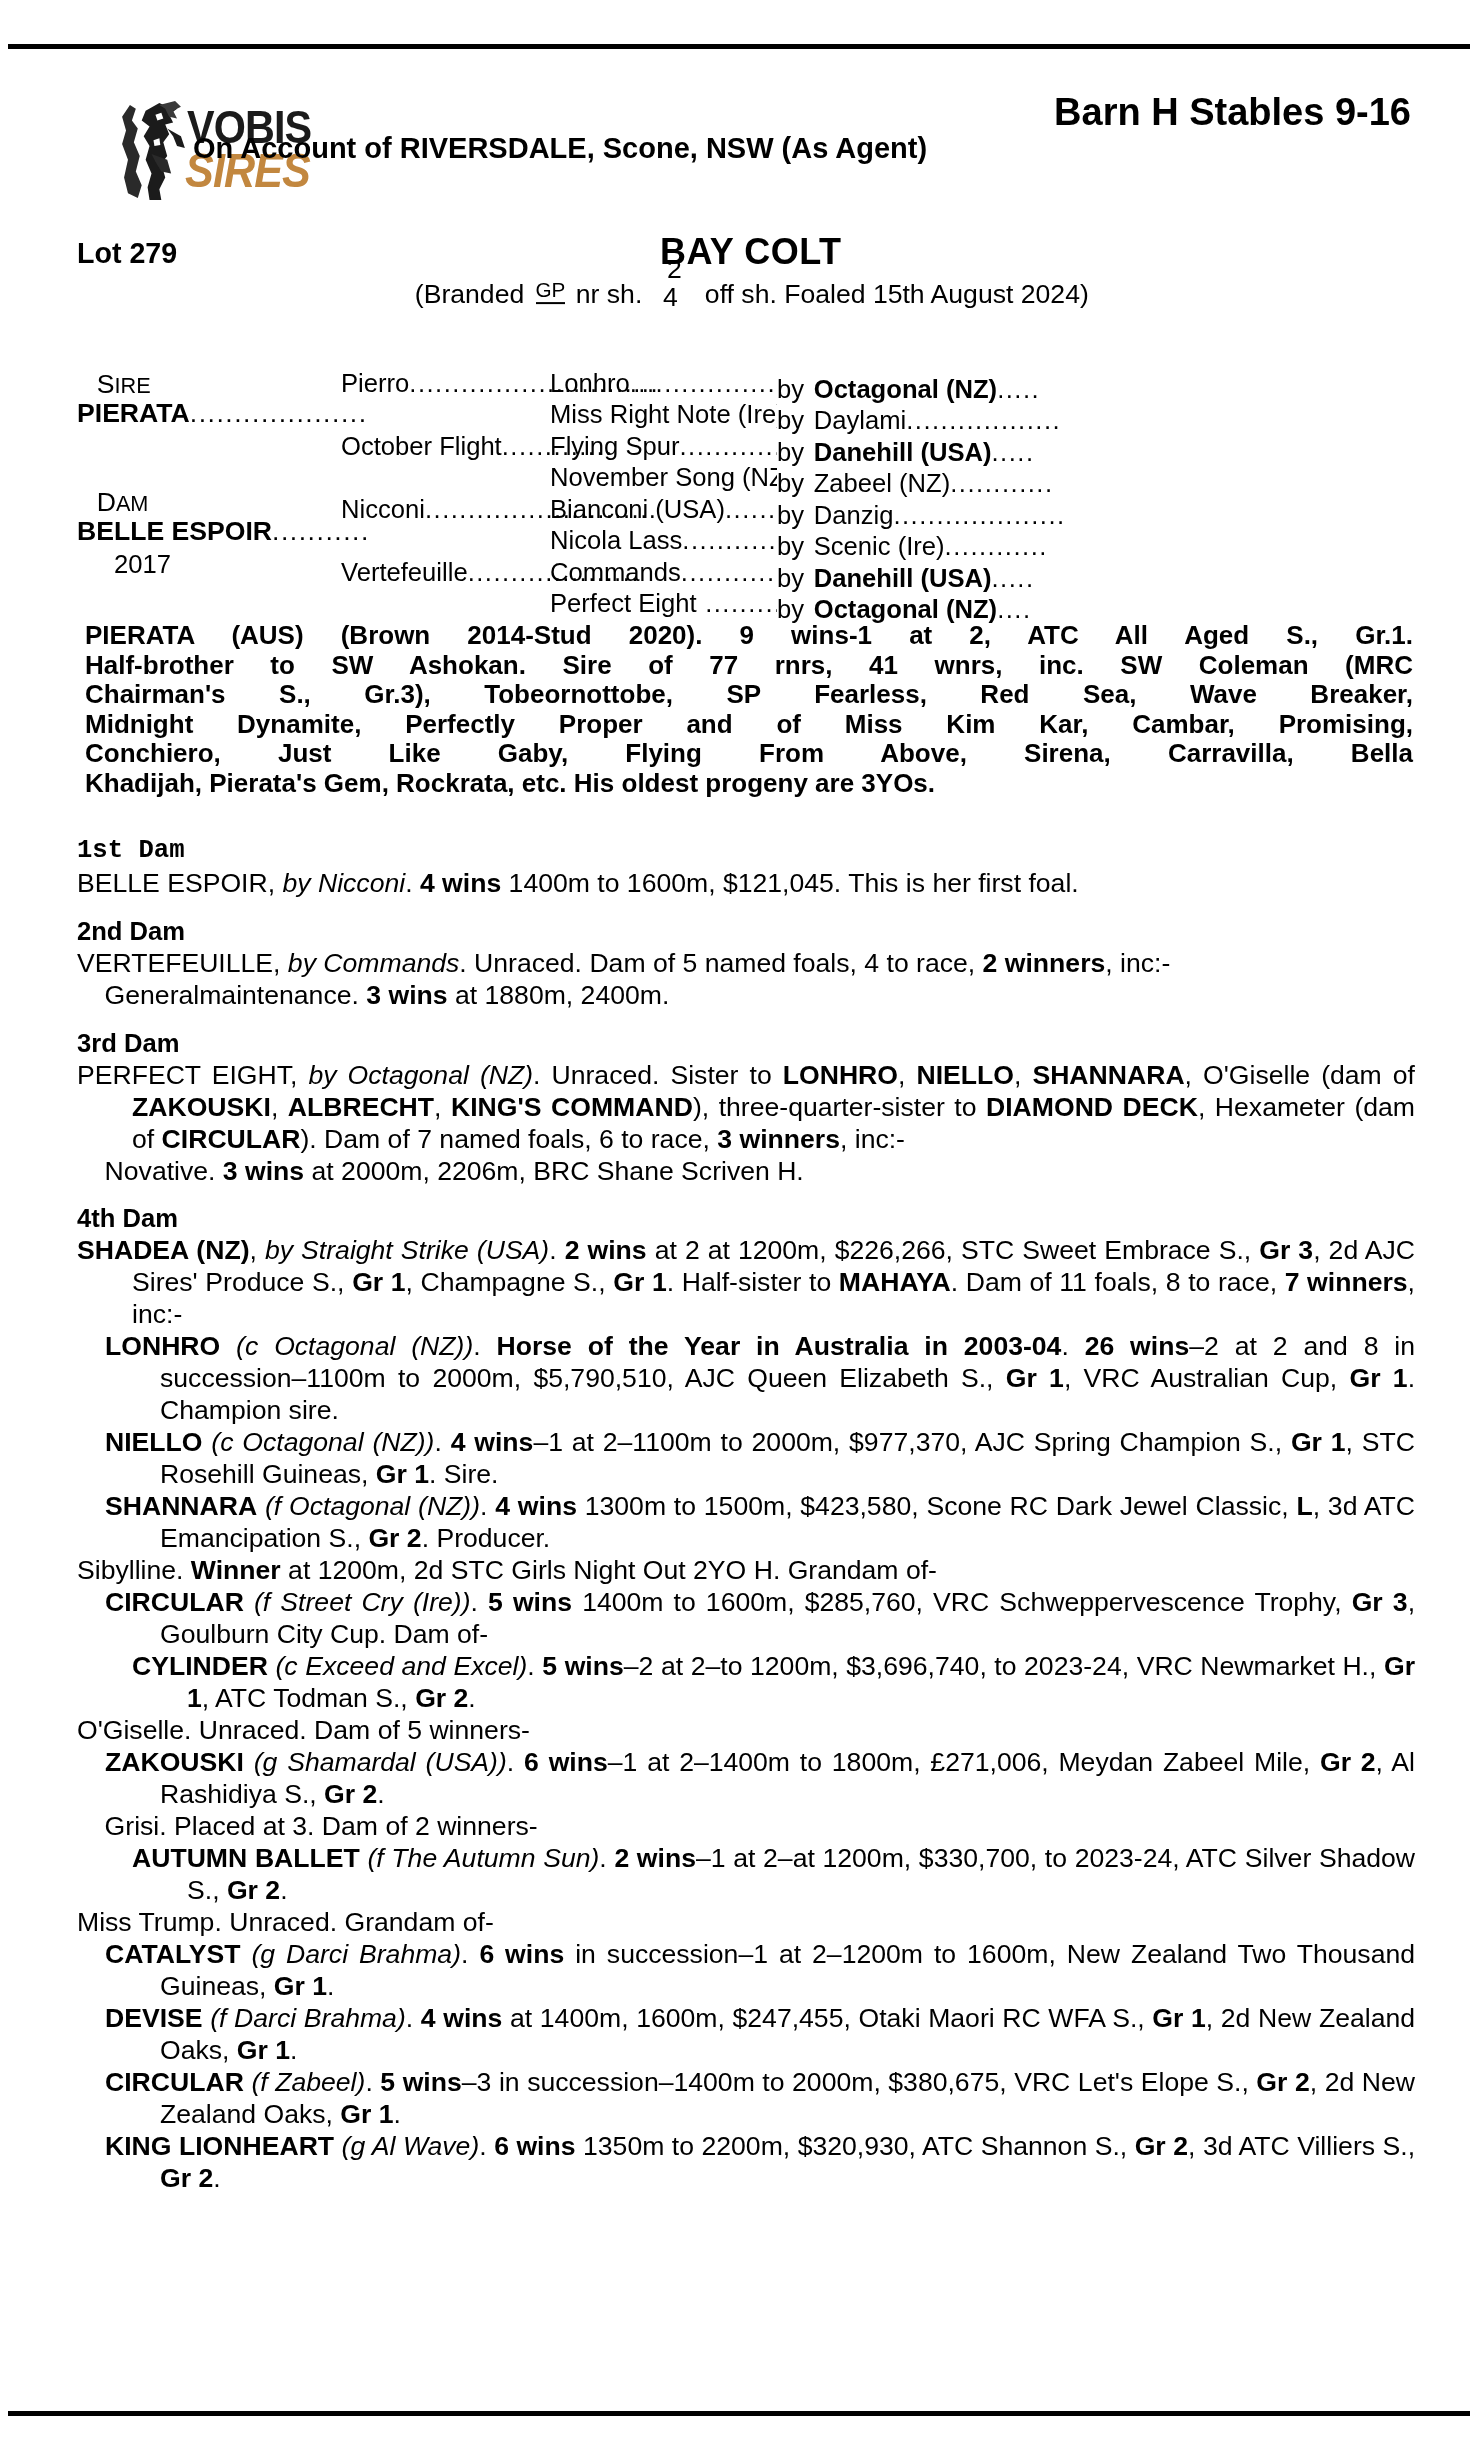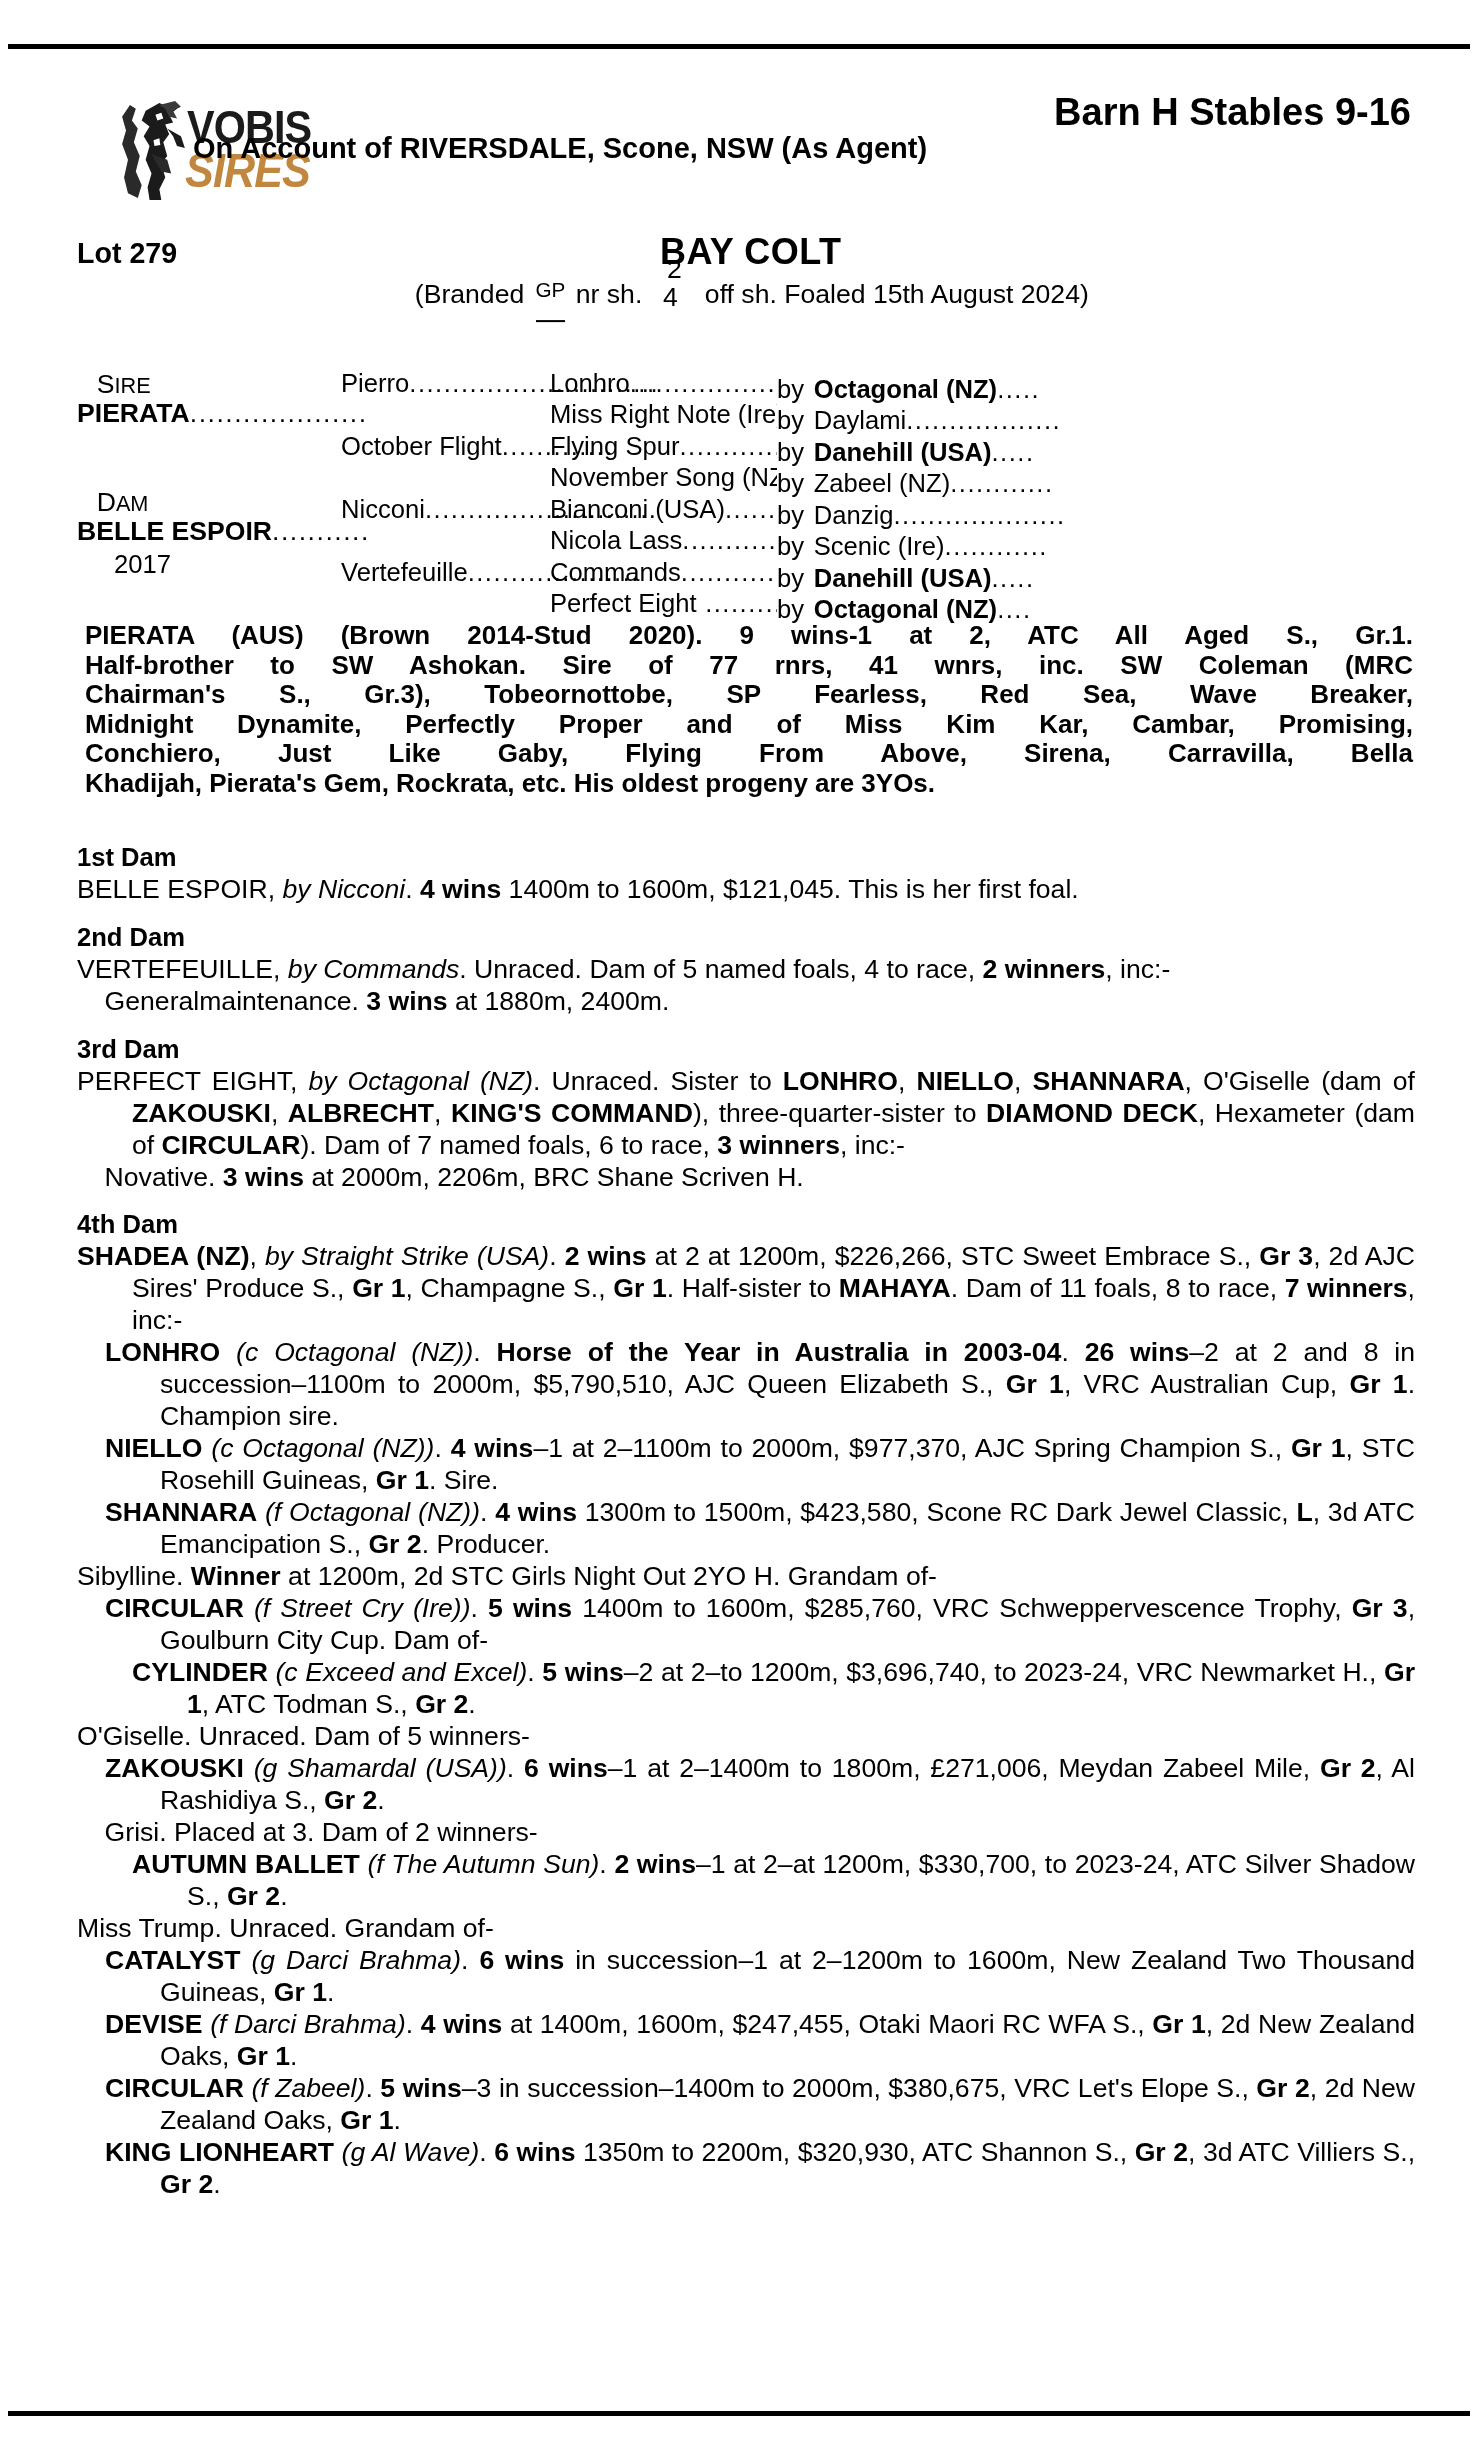--- a/index.html
+++ b/index.html
@@ -124,21 +124,21 @@
     white-space: nowrap;
   }
   .brandmark {
     display: inline-block;
     position: relative;
     font-size: 20.7px;
     line-height: 20.7px;
     margin: 0 3px 0 3.9px;
     transform: translateY(-5.9px);
   }
-  .brandmark u { text-decoration: none; border-bottom: 2px solid #000; padding-bottom: 19px;}
+  .brandmark u { text-decoration: none; border-bottom: 2px solid #000; padding-bottom: 1px;}
   .fracwrap {
     display: inline-block;
     position: relative;
     width: 33px;
     height: 26.6px;
     vertical-align: baseline;
   }
   .fracwrap .num {
     position: absolute;
     left: 9.9px; top: -21.7px;
@@ -254,21 +254,21 @@
     width: 1338px;
     font-size: 26.6px;
     line-height: 32px;
   }
   .damhead {
     font-weight: bold;
     font-size: 25.6px;
     margin-top: 15.8px;
     margin-bottom: 0px;
   }
-  .damhead.first { margin-top: 6px; }
+  .damhead.first { margin-top: 0; font-family: Liberation Mono, monospace; }
   .para {
     text-align: justify;
     text-justify: inter-word;
     margin: 0;
   }
   .i1 { padding-left: 0px; text-indent: 0; }
   .hang1 { padding-left: 55px; text-indent: -55px; }
   .hang2 { padding-left: 83px; text-indent: -55px; }
   .hang3 { padding-left: 110px; text-indent: -55px; }
   .flat1 { padding-left: 27.6px; text-indent: 0; }

